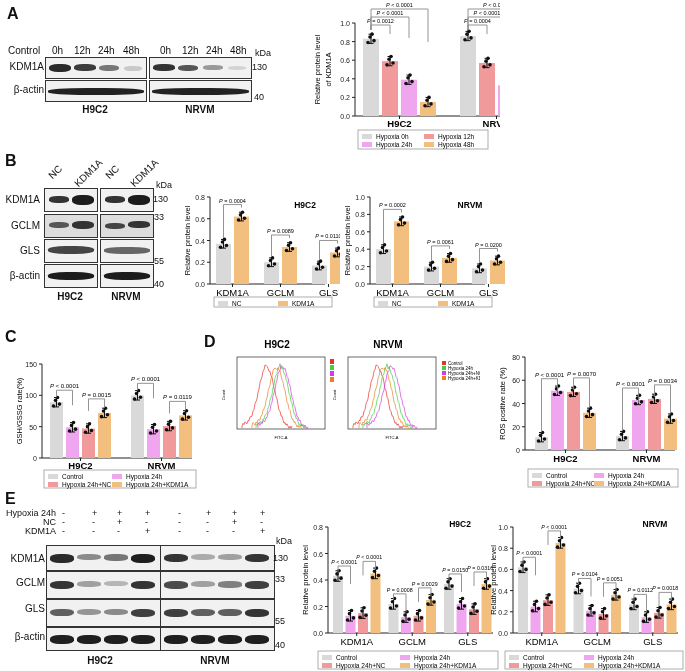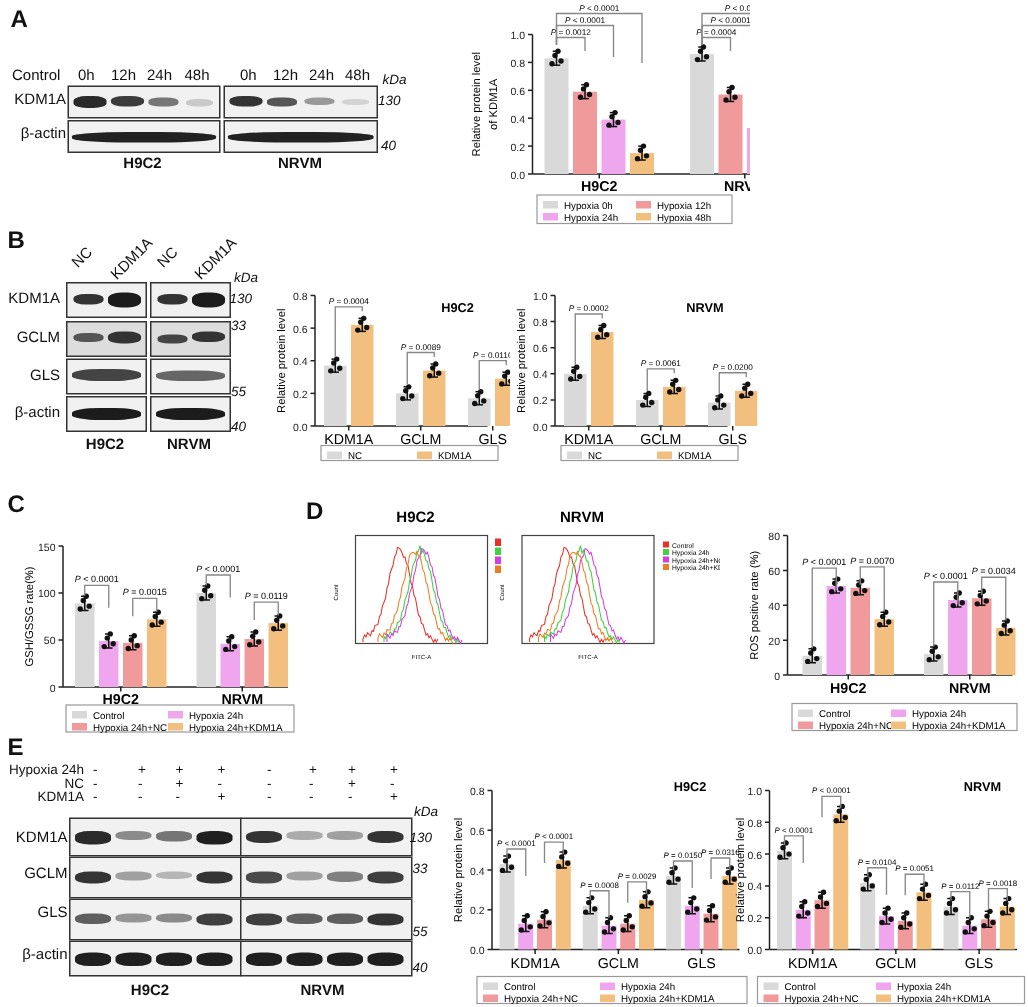--- a/index.html
+++ b/index.html
@@ -2,21 +2,21 @@
 <html><head>
 <meta charset="utf-8">
 <style>
   html, body { margin:0; padding:0; background:#fff; }
   body { width:685px; height:671px; position:relative; overflow:hidden; font-family:"Liberation Sans", sans-serif; color:#111; }
   .abs { position:absolute; }
   .panel-letter { position:absolute; font-weight:bold; font-size:16px; }
   .wb-label { position:absolute; font-size:10px; text-align:right; }
   .wb-box { position:absolute; border:1px solid #333; background:#f1f1f1; overflow:hidden; }
   .band { position:absolute; border-radius:40%; }
-  .kda { position:absolute; font-size:9px;font-style:italic; }
+  .kda { position:absolute; font-size:9px; }
   .cell-label { position:absolute; font-weight:bold; font-size:10px; text-align:center; }
   .lane-label { position:absolute; font-size:10px; }
   .rot { position:absolute; font-size:10px; transform:rotate(-45deg); transform-origin:left bottom; white-space:nowrap; }
   svg text { font-family:"Liberation Sans", sans-serif; }
 </style>
 </head>
 <body>
 
 <div class="panel-letter" style="left:7px;top:5px;">A</div>
 <div>

